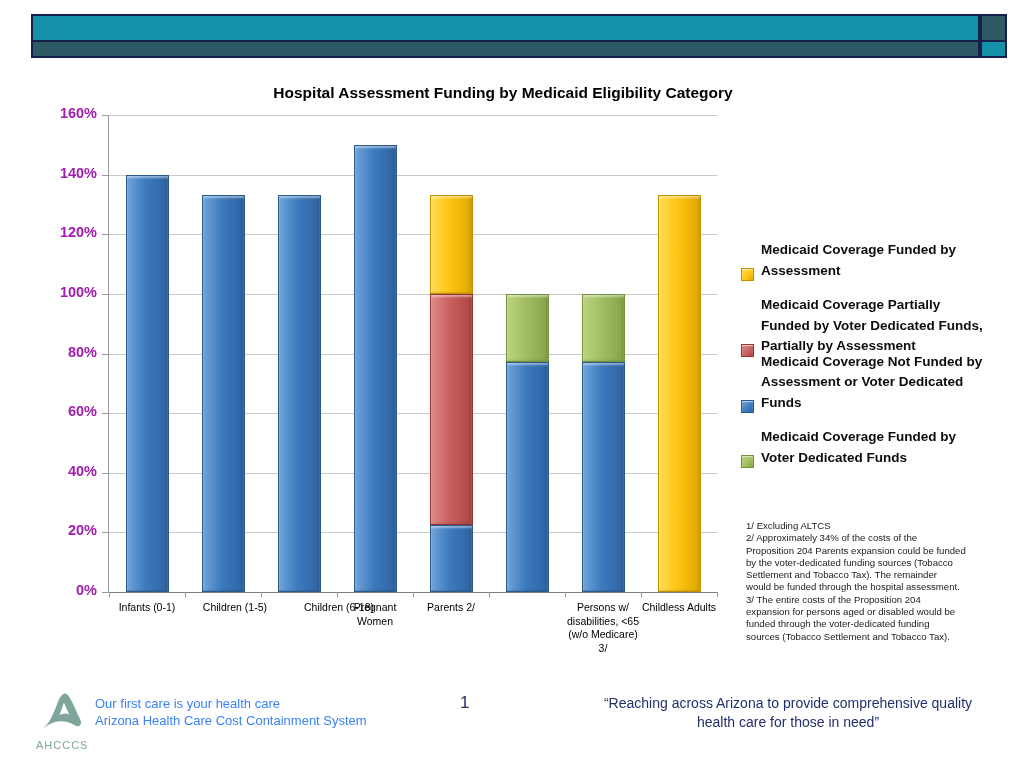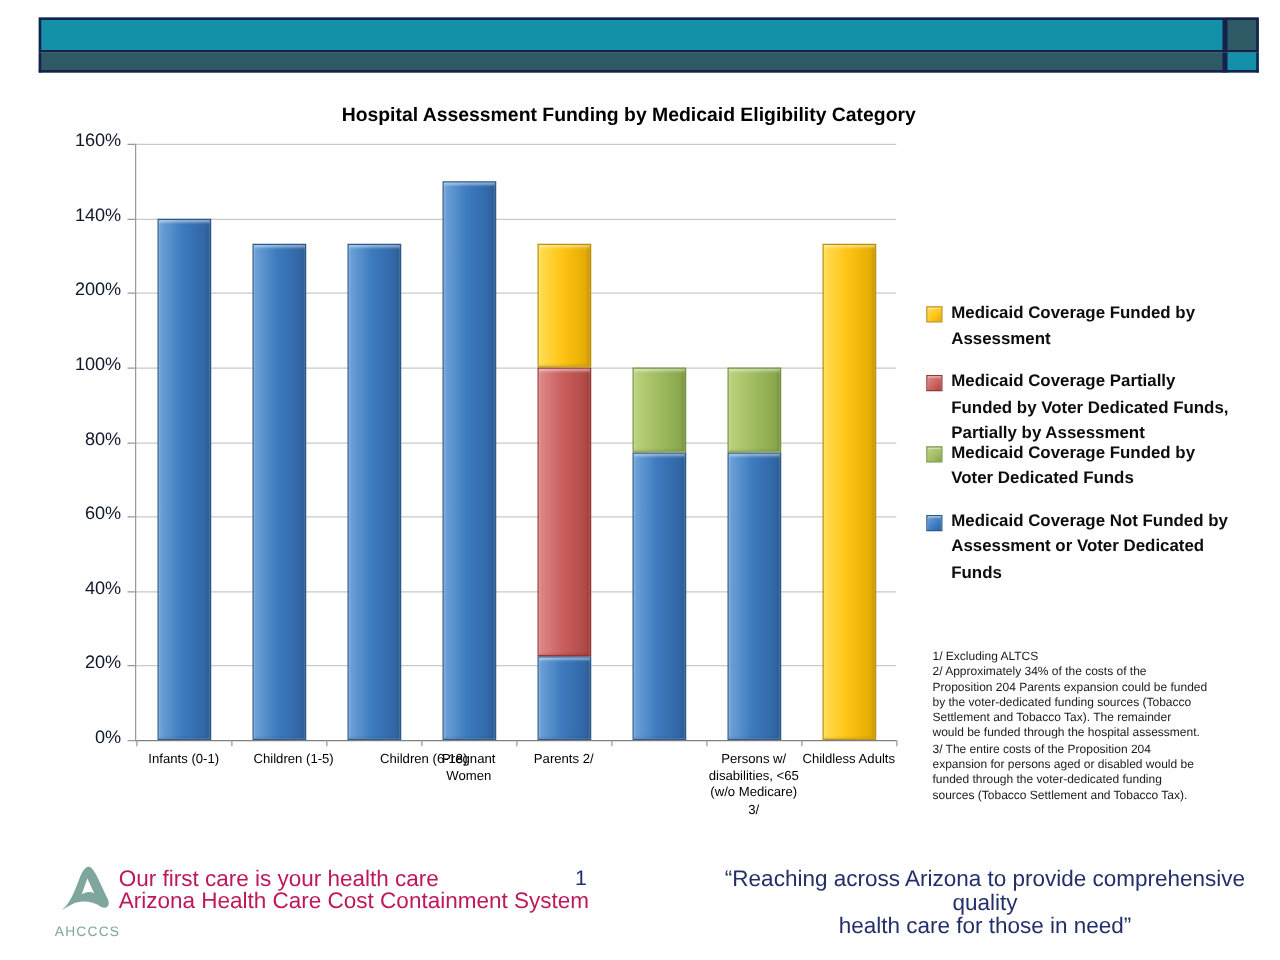--- a/index.html
+++ b/index.html
@@ -9,42 +9,42 @@
   .hb1{position:absolute;left:31px;top:14px;width:949px;height:28px;border:2px solid #15214B;box-sizing:border-box;}
   .hb1end{position:absolute;left:980px;top:14px;width:27px;height:28px;border:2px solid #15214B;box-sizing:border-box;}
   .hb2{position:absolute;left:31px;top:42px;width:949px;height:16px;border:2px solid #15214B;border-top:none;box-sizing:border-box;}
   .hb2end{position:absolute;left:980px;top:42px;width:27px;height:16px;border:2px solid #15214B;border-top:none;box-sizing:border-box;}
 
   
   .chart-title{position:absolute;left:200px;top:84px;width:606px;text-align:center;font-size:15.5px;font-weight:bold;color:#000;}
   #plot{position:absolute;left:108px;top:115px;width:608px;height:477px;border-left:1px solid #9a9a9a;border-bottom:1px solid #7f7f7f;}
   .gridline{position:absolute;left:0;width:608px;height:1px;background:#C9C9C9;}
   .ytick{position:absolute;left:-7px;width:7px;height:1px;background:#9a9a9a;}
-  .ylabel{position:absolute;left:-78px;width:66px;text-align:right;font-weight:normal;font-size:14.5px;color:#0f172a;}
+  .ylabel{position:absolute;left:-78px;width:66px;text-align:right;font-weight:bold;font-size:14.5px;color:#a21caf;}
   .xtick{position:absolute;top:477px;width:1px;height:5px;background:#9a9a9a;}
   .seg{position:absolute;border:1px solid;box-sizing:border-box;box-shadow:inset 0 2px 2px rgba(255,255,255,.45), inset -2px -1px 2px rgba(0,0,0,.12);}
   .xlabel{position:absolute;top:486px;transform:translateX(-50%);width:88px;text-align:center;font-size:10.5px;line-height:13.5px;color:#000;white-space:pre-line;}
 
   
   #legend{position:absolute;left:741px;top:240px;width:244px;}
-  .lg-item{display:flex;margin-bottom:14px;}
+  .lg-item{display:flex;margin-bottom:14px;align-items:flex-end;}
   .lg-item.tight{margin-bottom:-5px;}
   .lg-marker{flex:0 0 11px;height:11px;margin-top:5px;margin-right:7px;border:1px solid;box-shadow:inset 0 1px 1px rgba(255,255,255,.6);}
   .lg-text{font-weight:bold;font-size:13.5px;line-height:20.5px;color:#0d0d0d;width:222px;}
 
   
   #footnotes{position:absolute;left:746px;top:520px;}
   .fn-line{font-size:9.6px;line-height:12.3px;color:#1a1a1a;white-space:nowrap;}
 
   
-  .logo{position:absolute;left:34px;top:683px;width:70px;text-align:center;}
+  .logo{position:absolute;left:34px;top:683px;width:70px;text-align:left;}
   .logo-text{font-size:11px;letter-spacing:1px;color:#7FA69C;margin-top:-2px;margin-left:2px;}
-  .tagline{position:absolute;left:95px;top:695px;font-size:18px;line-height:17px;color:#be185d;}
+  .tagline{position:absolute;left:95px;top:695px;font-size:13px;line-height:17px;color:#3b82f6;}
   .page-number{position:absolute;left:460px;top:693px;font-size:17px;color:#232F6B;}
-  .quote{position:absolute;left:553px;top:694px;width:470px;text-align:center;font-size:18px;line-height:18.5px;color:#232F6B;}
+  .quote{position:absolute;left:553px;top:694px;width:470px;text-align:center;font-size:14px;line-height:18.5px;color:#232F6B;}
 </style>
 </head>
 <body>
 
 <div>
 
   <div>
     <div class="hb1" style="background: rgb(21, 144, 169);"></div>
     <div class="hb1end" style="background: rgb(46, 90, 102);"></div>
     <div class="hb2" style="background: rgb(46, 90, 102);"></div>
@@ -66,21 +66,21 @@
       <div class="ytick" style="top: 298.125px;"></div>
       <div class="ylabel" style="top: 288.125px;">60%</div>
       <div class="gridline" style="top: 238.5px;"></div>
       <div class="ytick" style="top: 238.5px;"></div>
       <div class="ylabel" style="top: 228.5px;">80%</div>
       <div class="gridline" style="top: 178.875px;"></div>
       <div class="ytick" style="top: 178.875px;"></div>
       <div class="ylabel" style="top: 168.875px;">100%</div>
       <div class="gridline" style="top: 119.25px;"></div>
       <div class="ytick" style="top: 119.25px;"></div>
-      <div class="ylabel" style="top: 109.25px;">200%</div>
+      <div class="ylabel" style="top: 109.25px;">120%</div>
       <div class="gridline" style="top: 59.625px;"></div>
       <div class="ytick" style="top: 59.625px;"></div>
       <div class="ylabel" style="top: 49.625px;">140%</div>
       <div class="gridline" style="top: 0px;"></div>
       <div class="ytick" style="top: 0px;"></div>
       <div class="ylabel" style="top: -10px;">160%</div>
       <div class="xtick" style="left: 0px;"></div>
       <div class="xtick" style="left: 76px;"></div>
       <div class="xtick" style="left: 152px;"></div>
       <div class="xtick" style="left: 228px;"></div>
@@ -117,26 +117,26 @@
   <div id="legend">
       <div class="lg-item">
         <div class="lg-marker" style="background: linear-gradient(135deg, rgb(255, 221, 85), rgb(255, 196, 20) 60%, rgb(224, 168, 0)); border-color: rgb(191, 143, 0);"></div>
         <div class="lg-text">Medicaid Coverage Funded by Assessment</div>
       </div>
       <div class="lg-item tight">
         <div class="lg-marker" style="background: linear-gradient(135deg, rgb(222, 138, 136), rgb(201, 96, 94) 60%, rgb(172, 69, 67)); border-color: rgb(150, 54, 52);"></div>
         <div class="lg-text">Medicaid Coverage Partially Funded by Voter Dedicated Funds, Partially by Assessment</div>
       </div>
       <div class="lg-item">
+        <div class="lg-marker" style="background: linear-gradient(135deg, rgb(111, 163, 216), rgb(61, 123, 191) 60%, rgb(47, 98, 160)); border-color: rgb(42, 90, 140);"></div>
+        <div class="lg-text">Medicaid Coverage Not Funded by Assessment or Voter Dedicated Funds</div>
+      </div>
+      <div class="lg-item">
         <div class="lg-marker" style="background: linear-gradient(135deg, rgb(188, 211, 127), rgb(162, 190, 98) 60%, rgb(133, 163, 72)); border-color: rgb(118, 146, 60);"></div>
         <div class="lg-text">Medicaid Coverage Funded by Voter Dedicated Funds</div>
-      </div>
-      <div class="lg-item">
-        <div class="lg-marker" style="background: linear-gradient(135deg, rgb(111, 163, 216), rgb(61, 123, 191) 60%, rgb(47, 98, 160)); border-color: rgb(42, 90, 140);"></div>
-        <div class="lg-text">Medicaid Coverage Not Funded by Assessment or Voter Dedicated Funds</div>
       </div>
     </div>
 
   <div id="footnotes">
       <div class="fn-line">1/ Excluding ALTCS</div>
       <div class="fn-line">2/ Approximately 34% of the costs of the</div>
       <div class="fn-line">Proposition 204 Parents expansion could be funded</div>
       <div class="fn-line">by the voter-dedicated funding sources (Tobacco</div>
       <div class="fn-line">Settlement and Tobacco Tax).  The remainder</div>
       <div class="fn-line">would be funded through the hospital assessment.</div>

